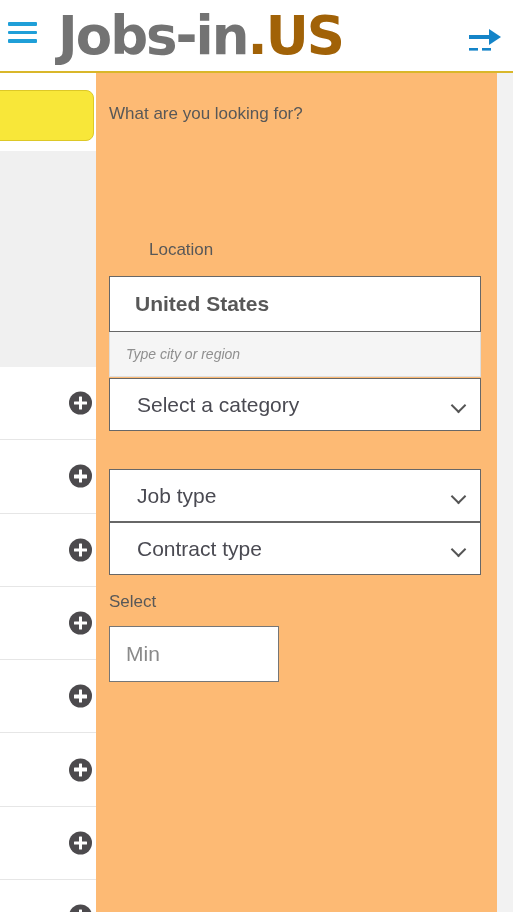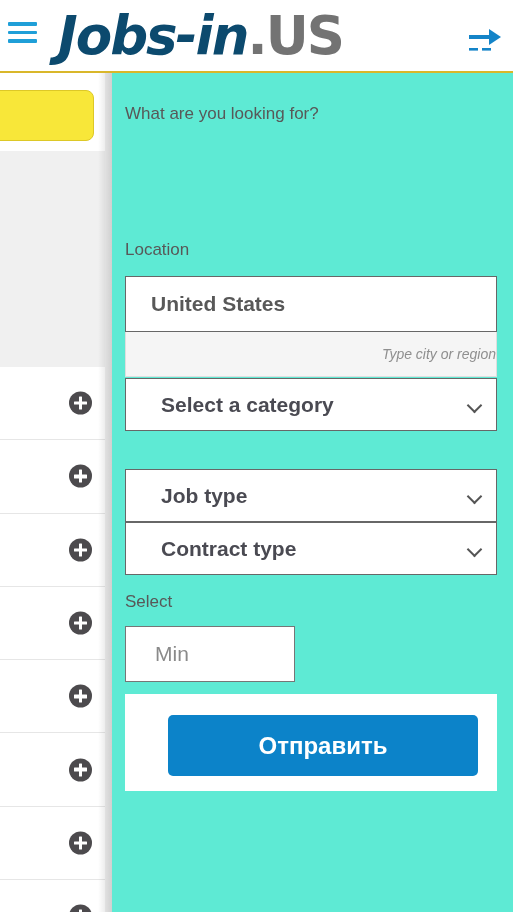--- a/index.html
+++ b/index.html
@@ -46,22 +46,22 @@
     position: absolute;
     left: 58px;
     top: 2px;
     font-family: "DejaVu Sans", sans-serif;
     font-weight: bold;
     font-size: 53px;
     letter-spacing: -2px;
     white-space: nowrap;
     line-height: 68px;
   }
-  .brand .b1 { color: #0c4a6e; font-style: italic; }
-  .brand .b2 { color: #737373; }
+  .brand .b1 { color: #737373; }
+  .brand .b2 { color: #a16207; }
   .signin-arrow {
     position: absolute;
     right: 8px;
     top: 20px;
     width: 42px;
     height: 34px;
     cursor: pointer;
   }
 
   
@@ -149,37 +149,37 @@
     top: 73px;
     left: 98px;
     width: 14px;
     height: 839px;
     background: linear-gradient(to right, rgba(0,0,0,0.0), rgba(0,0,0,0.14));
     z-index: 18;
   }
   .panel {
     position: absolute;
     top: 73px;
-    left: 112px;
+    left: 96px;
     width: 401px;
     height: 839px;
-    background: #5eead4;
+    background: #fdba74;
     z-index: 20;
     box-sizing: border-box;
   }
 
   .field-label {
     position: absolute;
     left: 13px;
     font-size: 17px;
     color: #585858;
     white-space: nowrap;
   }
   .lbl-looking { top: 31px; }
-  .lbl-location { top: 167px; }
+  .lbl-location { top: 167px; margin-left: 40px; }
   .lbl-salary { top: 519px; }
 
   .text-input {
     position: absolute;
     left: 13px;
     width: 372px;
     height: 56px;
     background: #ffffff;
     border: 1px solid #676767;
     box-sizing: border-box;
@@ -205,39 +205,37 @@
     border-top: none;
     box-sizing: border-box;
     font-size: 14px;
     font-style: italic;
     color: #8f8f8f;
     padding-left: 16px;
     line-height: 44px;
     white-space: nowrap;
     overflow: hidden;
     cursor: text;
-    text-align: right;
   }
 
   .select-box {
     position: absolute;
     left: 13px;
     width: 372px;
     height: 53px;
     background: #ffffff;
     border: 1px solid #676767;
     box-sizing: border-box;
     font-size: 21px;
     color: #4a4a52;
-    padding-left: 35px;
+    padding-left: 27px;
     line-height: 51px;
     white-space: nowrap;
     overflow: hidden;
     cursor: pointer;
-    font-weight: bold;
   }
   .sel-category { top: 305px; }
   .sel-jobtype  { top: 396px; }
   .sel-contract { top: 449px; }
 
   .chev {
     position: absolute;
     right: 14px;
     top: 50%;
     margin-top: -5px;
@@ -257,21 +255,21 @@
   .salary-input {
     position: absolute;
     top: 553px;
     width: 170px;
     height: 56px;
     background: #ffffff;
     border: 1px solid #767676;
     box-sizing: border-box;
     font-size: 21px;
     color: #8a8a8a;
-    padding-left: 29px;
+    padding-left: 16px;
     line-height: 54px;
     white-space: nowrap;
     overflow: hidden;
     cursor: text;
   }
   .sal-min { left: 13px; }
   .sal-max { left: 216px; }
 
   .submit-wrap {
     position: absolute;
@@ -364,23 +362,20 @@
   <div class="select-box sel-contract">
     <span>Contract type</span>
     <span class="chev"></span>
   </div>
 
   <div class="field-label lbl-salary">Select</div>
 
   <div class="salary-input sal-min">Min</div>
 
 
-  <div class="submit-wrap">
-    <button class="submit-btn">Отправить</button>
-  </div>
 </div>
 
 <div class="header">
 
   <div class="hamburger">
     <span></span>
     <span></span>
     <span></span>
   </div>
 

